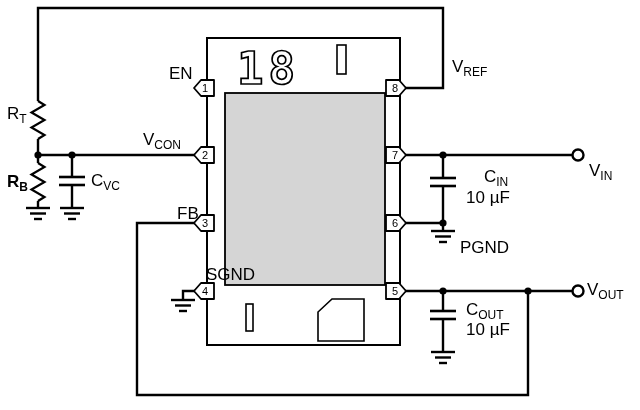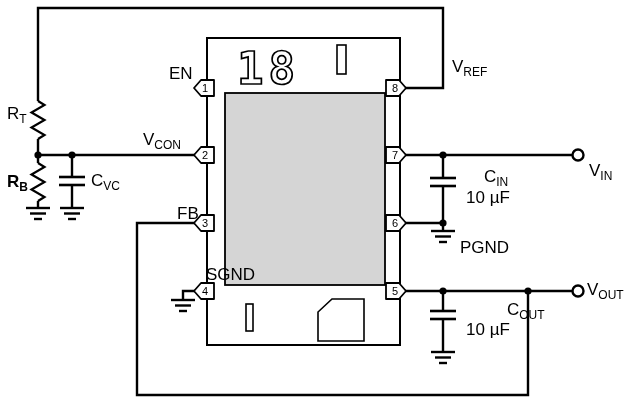--- a/index.html
+++ b/index.html
@@ -176,17 +176,17 @@
     <span>C</span><sub>IN</sub>
   </div>
   <div class="lbl" style="left:466px;top:188px;">10 µF</div>
   <div class="lbl" style="left:460px;top:238px;">
     <span>PGND</span>
   </div>
 
   <div class="lbl" style="left:587px;top:280px;">
     <span>V</span><sub>OUT</sub>
   </div>
-  <div class="lbl" style="left:466px;top:300px;margin-left:41px;">
+  <div class="lbl" style="left:466px;top:300px;">
     <span>C</span><sub>OUT</sub>
   </div>
   <div class="lbl" style="left:466px;top:320px;">10 µF</div>
 </div>
 
 </body></html>

